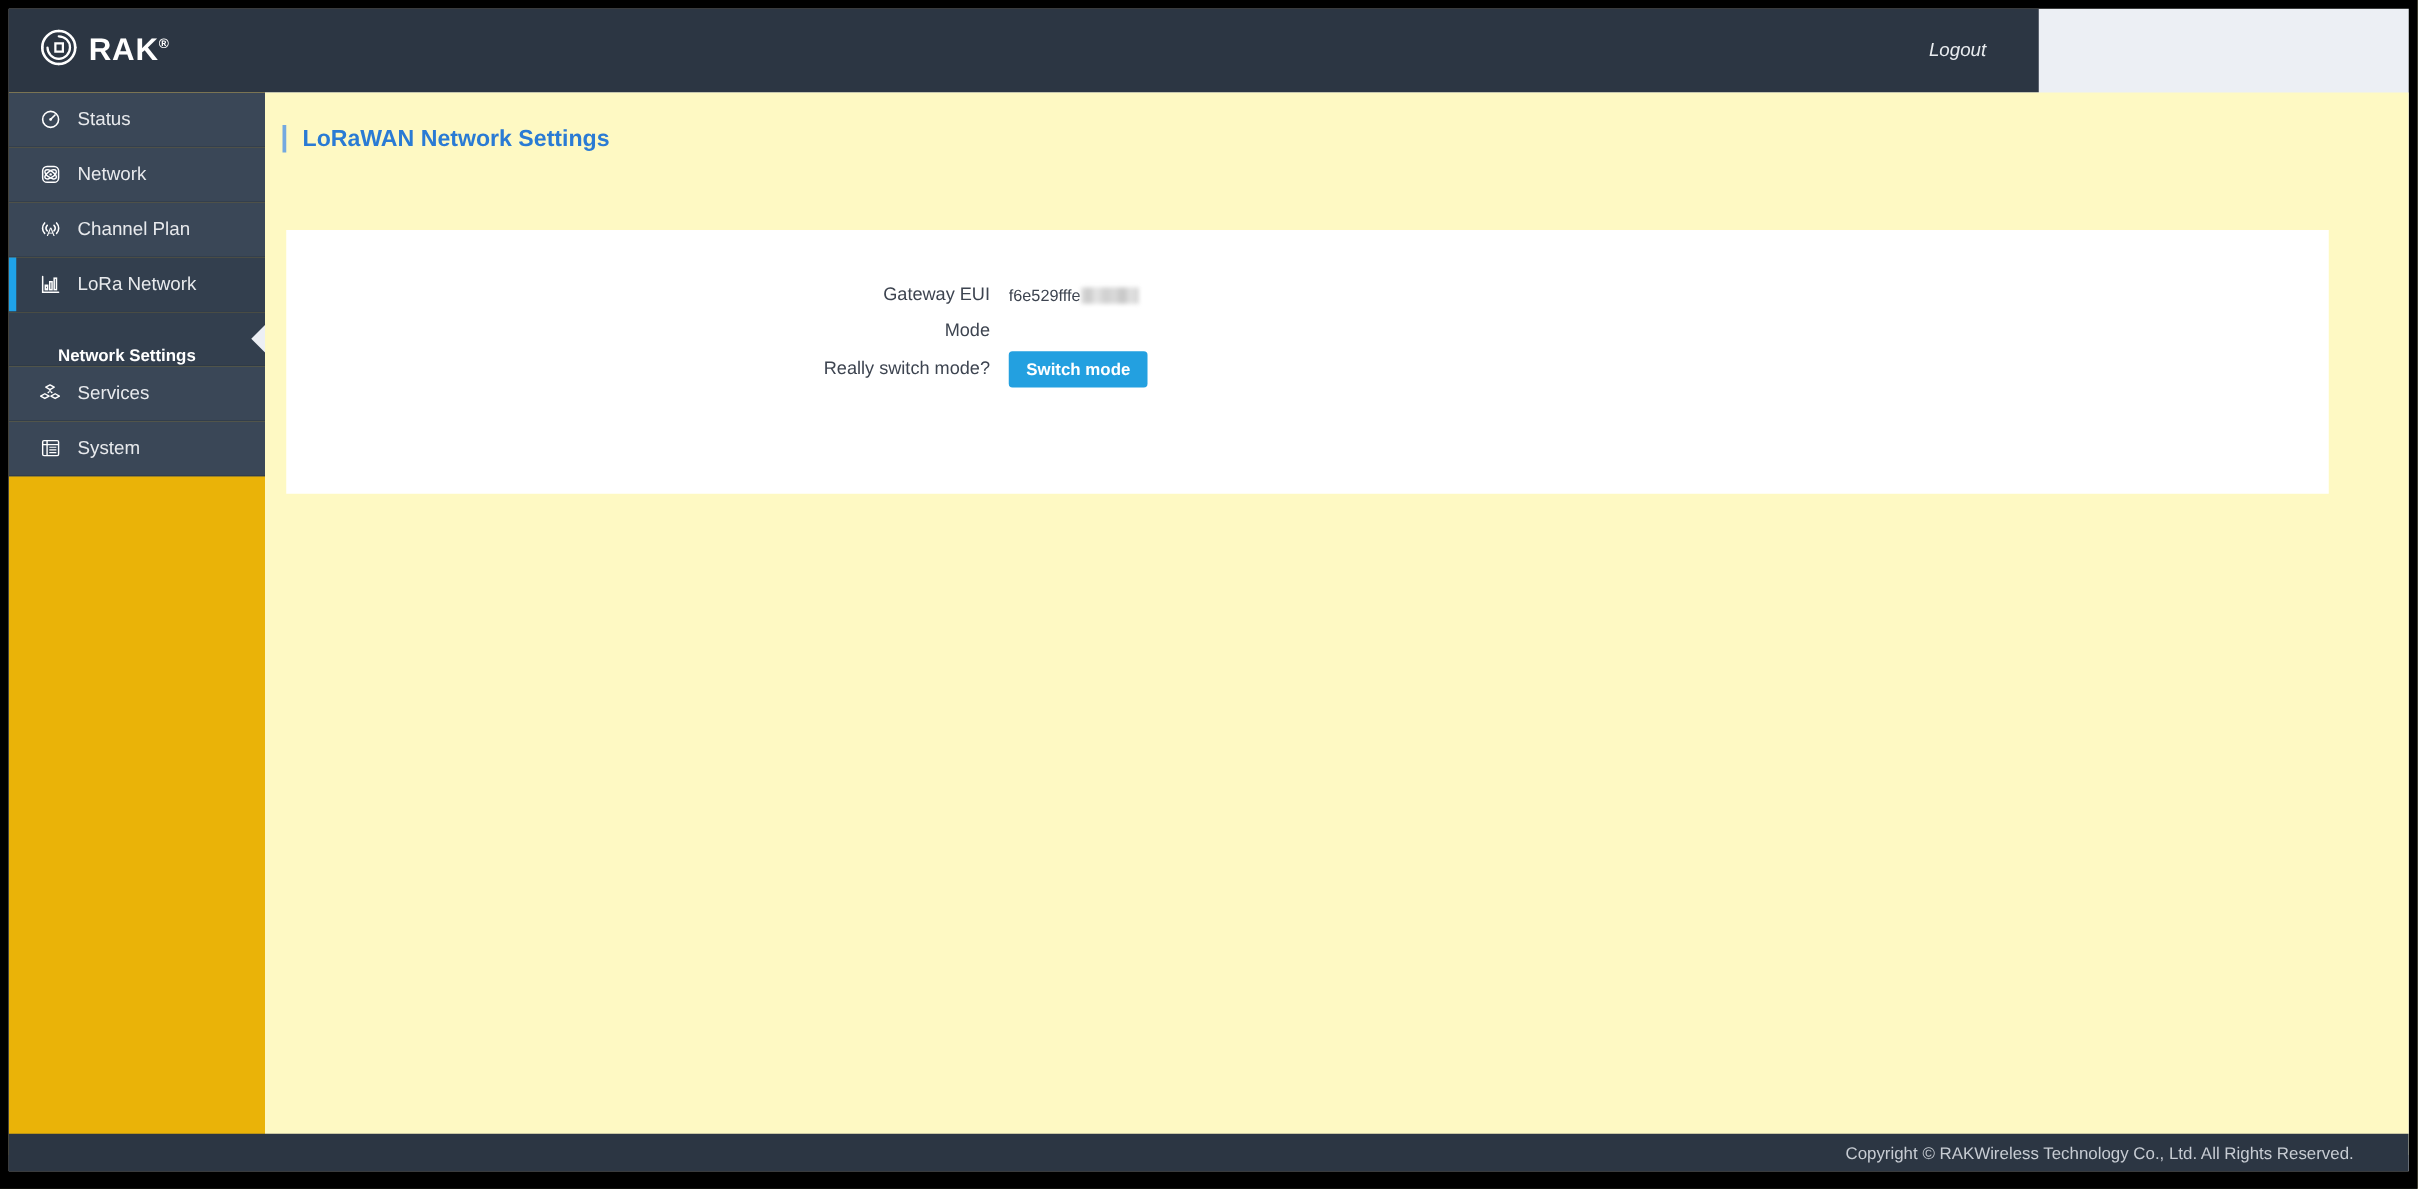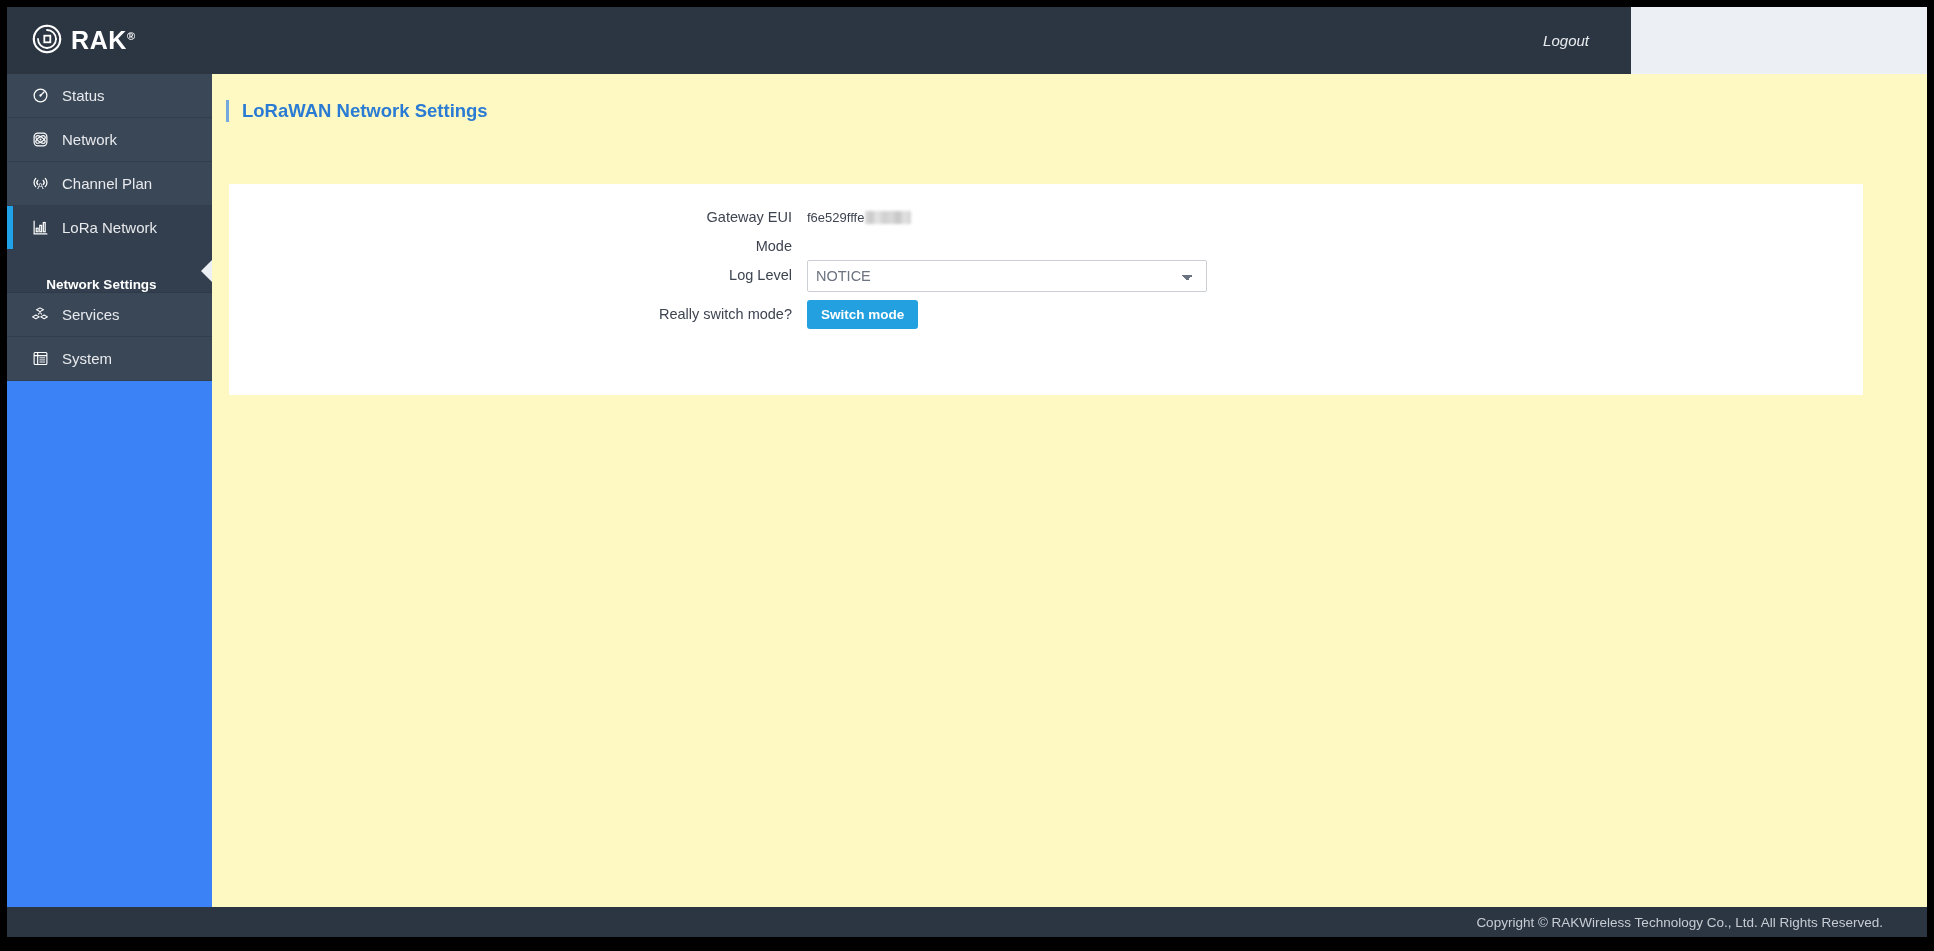--- a/index.html
+++ b/index.html
@@ -58,21 +58,21 @@
     text-decoration: none;
     font-style: italic;
   }
 
   
   #sidebar {
     position: absolute;
     left: 0; top: 67px;
     width: 205px;
     height: 850px;
-    background: #3b82f6;
+    background: #eab308;
   }
   .nav-item {
     position: relative;
     height: 44px;
     display: flex;
     align-items: center;
     padding-left: 22px;
     color: #e8eaed;
     font-size: 15px;
     border-bottom: 1px solid #323e4c;
@@ -355,42 +355,36 @@
   </nav>
 
   <main id="content">
 
     <div id="page-title-wrap">
       <div id="page-title-bar"></div>
       <h1 id="page-title">LoRaWAN Network Settings</h1>
     </div>
 
     <section id="card">
-      <div style="padding-top:17px;">
+      <div style="padding-top:36px;">
 
         <div class="form-row">
           <div class="form-label">Gateway EUI</div>
           <div class="form-control-wrap">
             <div class="value-text" style="height:32px;">
                 <span>f6e529fffe</span>
                 <span class="redacted"></span>
               </div>
           </div>
         </div>
 
         <div class="form-row">
           <div class="form-label">Mode</div>
         </div>
 
-        <div class="form-row">
-          <div class="form-label">Log Level</div>
-          <div class="form-control-wrap">
-            <select class="form-select" id="loglevel-select"><option value="DEBUG">DEBUG</option><option value="INFO">INFO</option><option value="NOTICE" selected="">NOTICE</option><option value="WARNING">WARNING</option><option value="ERROR">ERROR</option><option value="CRITICAL">CRITICAL</option></select>
-          </div>
-        </div>
 
         <div class="form-row" style="margin-top:8px;">
           <div class="form-label">Really switch mode?</div>
           <div class="form-control-wrap">
             <button id="switch-mode-button">Switch mode</button>
           </div>
         </div>
 
       </div>
     </section>

